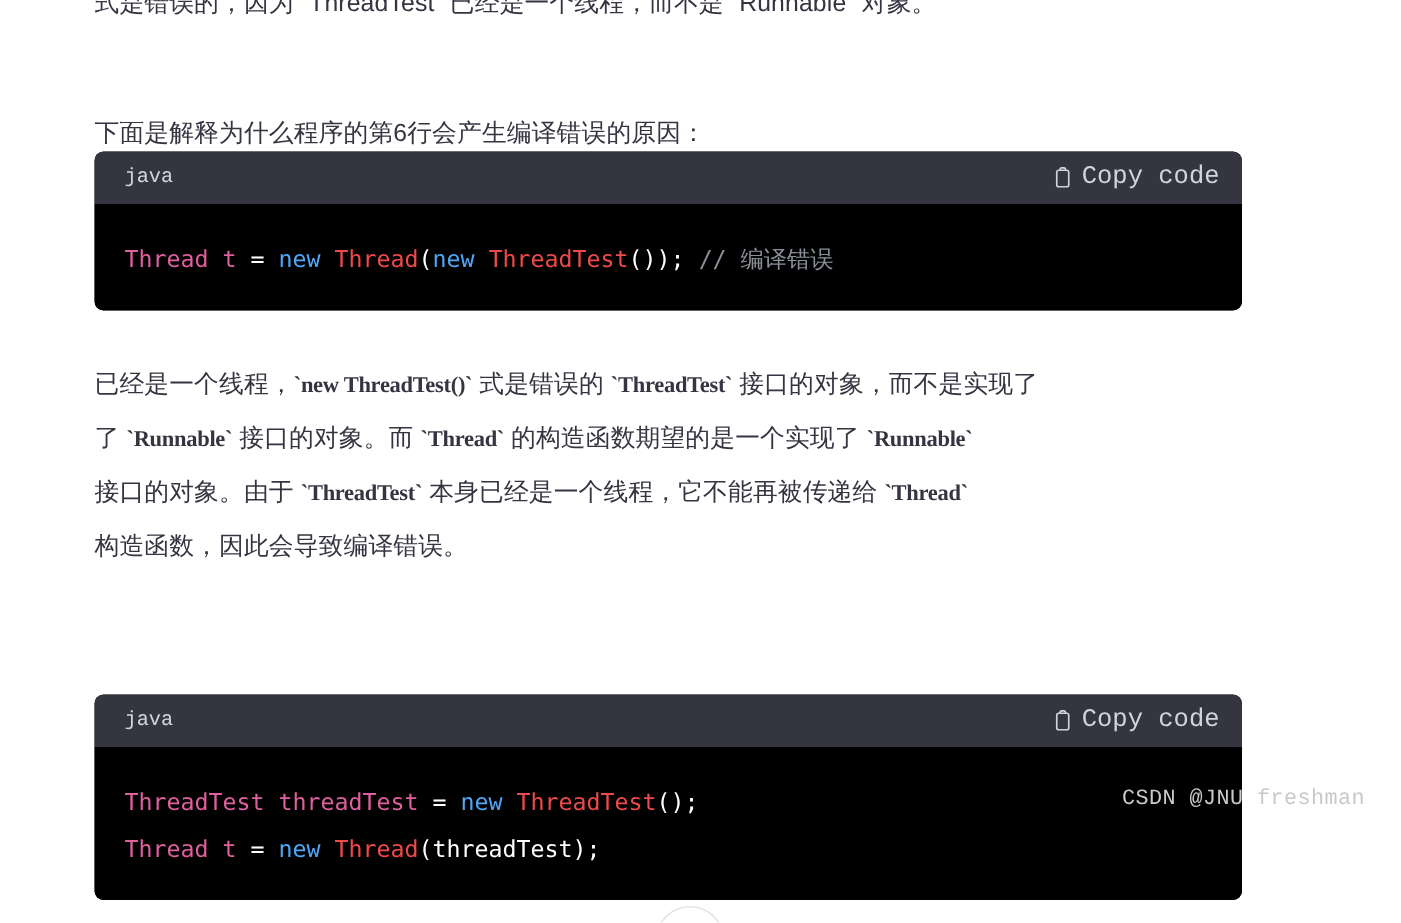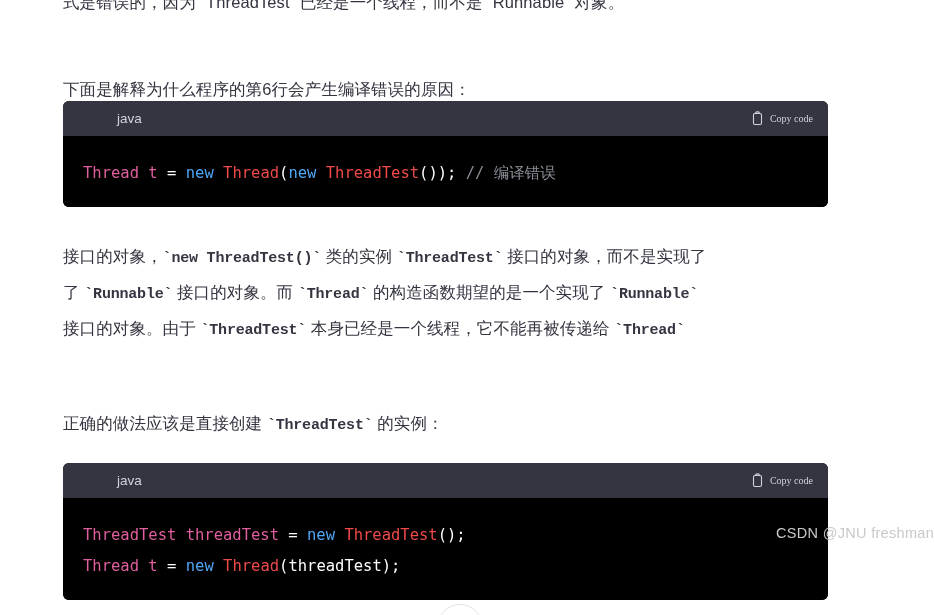--- a/index.html
+++ b/index.html
@@ -35,21 +35,21 @@
     white-space: nowrap;
   }
 
   .para-clipped {
     top: -13px;
     left: 63px;
     width: 870px;
   }
 
   code.inline {
-    font-family: Liberation Mono, monospace;
+    font-family: Liberation Serif, serif;
     font-weight: bold;
     font-size: 15px;
     color: #343541;
     letter-spacing: -0.2px;
   }
 
   
   .codeblock {
     position: absolute;
     left: 63px;
@@ -63,34 +63,33 @@
     background: #343541;
     display: flex;
     align-items: center;
     justify-content: space-between;
     padding: 0 15px 0 20px;
     box-sizing: border-box;
   }
   .code-lang {
     color: #d1d5db;
     font-size: 13.5px;
-    font-family: Liberation Sans, sans-serif;
-    margin-left: 34px;
+    font-family: Liberation Mono, monospace;
   }
   .copy-btn {
     display: flex;
     align-items: center;
     gap: 6px;
     color: #d1d5db;
-    font-size: 10px;
+    font-size: 17px;
     cursor: pointer;
     background: transparent;
     border: none;
     padding: 0;
-    font-family: Liberation Serif, serif;
+    font-family: Liberation Mono, monospace;
   }
   .clip-icon {
     width: 13px;
     height: 15px;
     display: inline-block;
     position: relative;
   }
   .clip-icon svg { display: block; }
 
   .code-body {
@@ -122,25 +121,25 @@
     width: 44px;
     height: 44px;
     border: 1px solid #e3e3e3;
     border-radius: 50%;
     background: #ffffff;
   }
 
   
   .watermark {
     position: absolute;
-    right: 0;
+    right: 24px;
     bottom: 4px;
     color: #c9c9c9;
     font-size: 14.5px;
-    font-family: Liberation Sans, sans-serif;
+    font-family: Liberation Mono, monospace;
     letter-spacing: 0.3px;
     white-space: nowrap;
   }
 </style>
 </head>
 <body>
 
 <div class="page">
 
   <div class="prose para-clipped">
@@ -161,35 +160,35 @@
             <path d="M4.7 2.6V1.9a1 1 0 0 1 1-1h1.6a1 1 0 0 1 1 1v0.7" stroke="#d1d5db" stroke-width="1.1" stroke-linejoin="round"></path>
           </svg>
         </span>
         <span>Copy code</span>
       </button>
     </div>
     <div class="code-body"><span class="ln"><span class="t-type">Thread</span><span class="t-plain"> </span><span class="t-var">t</span><span class="t-plain"> </span><span class="t-plain">=</span><span class="t-plain"> </span><span class="t-kw">new</span><span class="t-plain"> </span><span class="t-cls">Thread</span><span class="t-punct">(</span><span class="t-kw">new</span><span class="t-plain"> </span><span class="t-cls">ThreadTest</span><span class="t-punct">());</span><span class="t-plain"> </span><span class="t-cmt">// 编译错误</span></span></div>
   </div>
 
   <div class="prose" style="top:241px;">
-    <span>接口的对象，</span><code class="inline">`new ThreadTest()`</code><span> 类的实例 </span><code class="inline">`ThreadTest`</code><span> 接口的对象，而不是实现了 </span>
+    <span>已经是一个线程，</span><code class="inline">`new ThreadTest()`</code><span> 式是错误的 </span><code class="inline">`ThreadTest`</code><span> 接口的对象，而不是实现了 </span>
   </div>
 
   <div class="prose" style="top:313px;">
     <span> 接口的对象。由于 </span><code class="inline">`ThreadTest`</code><span> 本身已经是一个线程，它不能再被传递给 </span><code class="inline">`Thread`</code>
   </div>
 
   <div class="prose" style="top:277px;">
     <span>了 </span><code class="inline">`Runnable`</code><span> 接口的对象。而 </span><code class="inline">`Thread`</code><span> 的构造函数期望的是一个实现了 </span><code class="inline">`Runnable`</code>
   </div>
 
-
-  <div class="prose" style="top:408px;">
-    <span>正确的做法应该是直接创建 </span><code class="inline">`ThreadTest`</code><span> 的实例：</span>
-  </div>
+  <div class="prose" style="top:349px;">
+    <span> 构造函数，因此会导致编译错误。</span>
+  </div>
+
 
   <div class="codeblock" id="cb1" style="top:463px;">
     <div class="code-header">
       <span class="code-lang">java</span>
       <button class="copy-btn">
         <span class="clip-icon">
           <svg width="13" height="15" viewBox="0 0 13 15" fill="none" xmlns="http://www.w3.org/2000/svg">
             <rect x="2.5" y="2.5" width="8" height="11" rx="1.4" stroke="#d1d5db" stroke-width="1.1"></rect>
             <path d="M4.7 2.6V1.9a1 1 0 0 1 1-1h1.6a1 1 0 0 1 1 1v0.7" stroke="#d1d5db" stroke-width="1.1" stroke-linejoin="round"></path>
           </svg>

